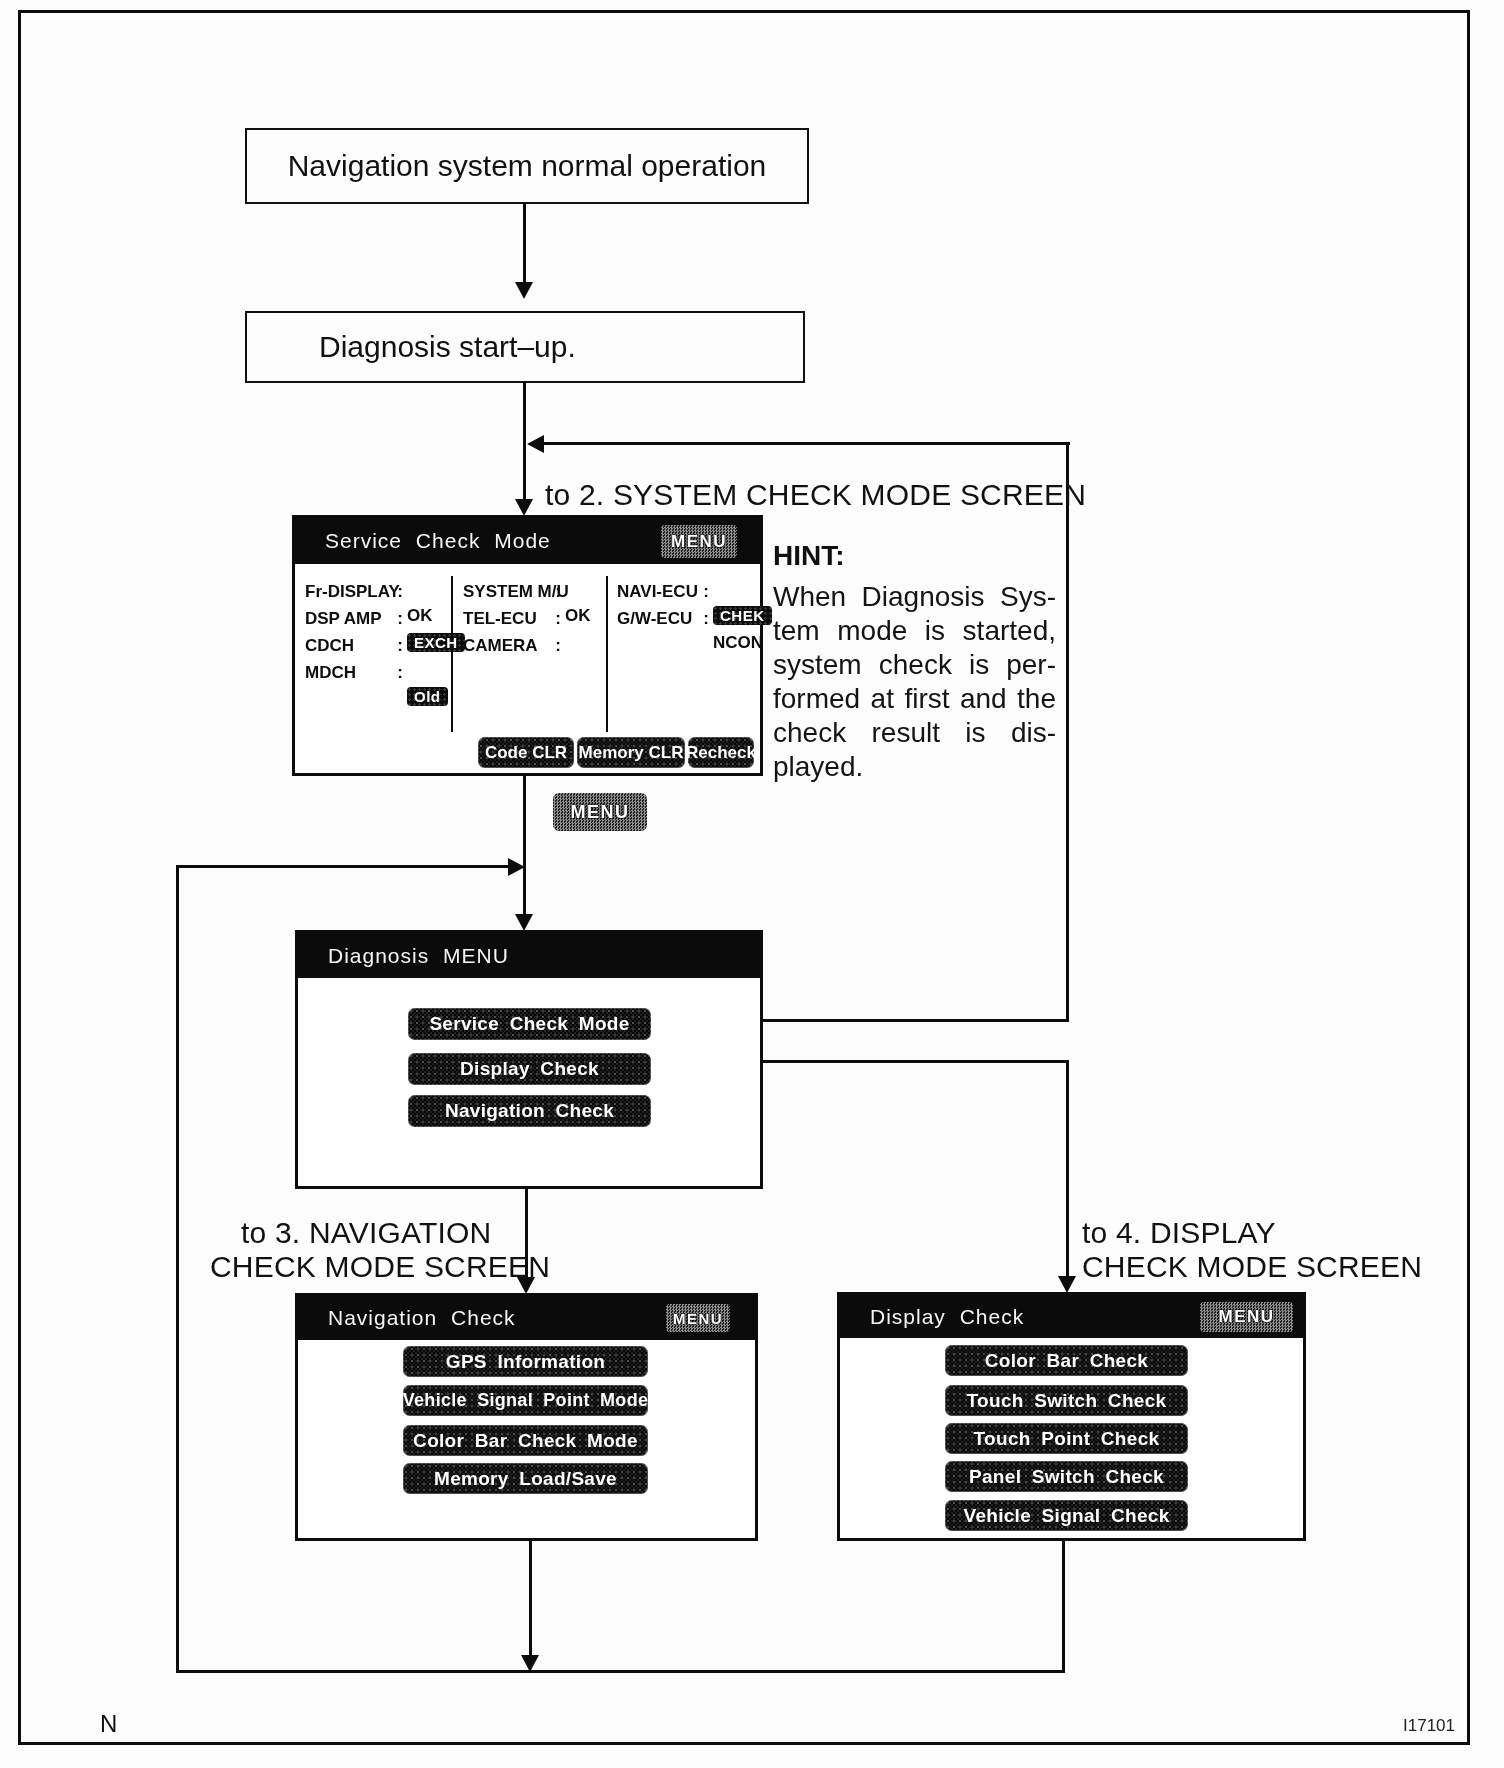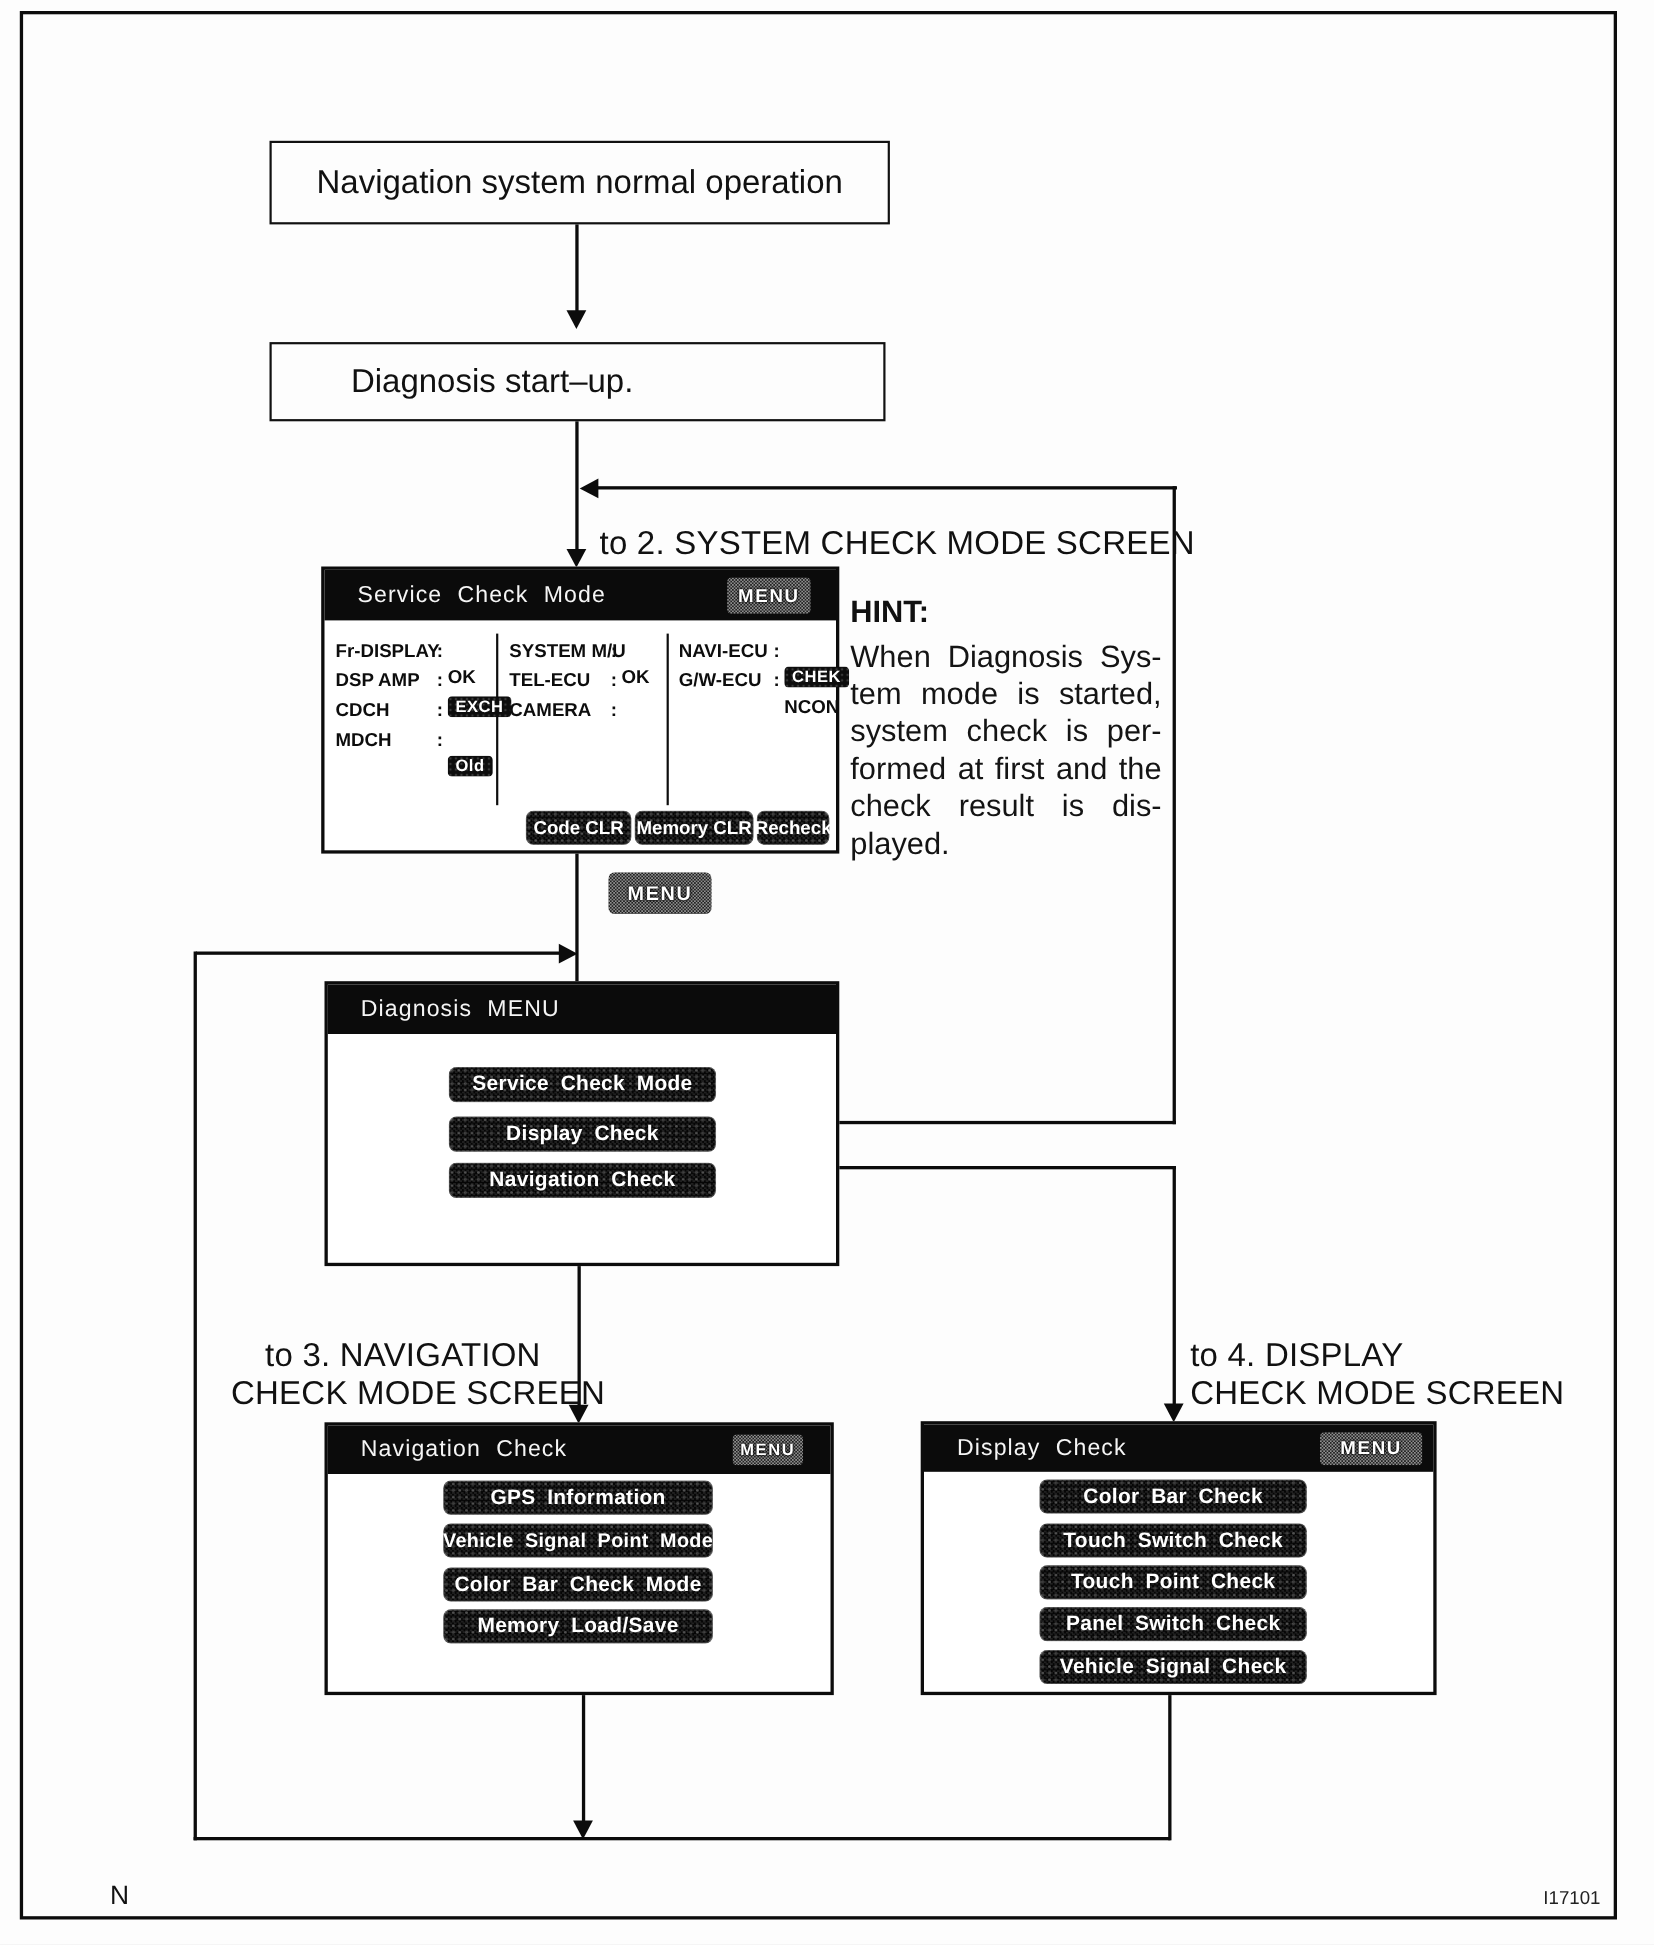--- a/index.html
+++ b/index.html
@@ -170,21 +170,21 @@
       </div>
     </div>
 
     <div class="dark-btn" style="left:183px;top:219px;width:96px;height:31px;font-size:17px;">Code CLR</div>
     <div class="dark-btn" style="left:282px;top:219px;width:108px;height:31px;font-size:17px;">Memory CLR</div>
     <div class="dark-btn" style="left:393px;top:219px;width:66px;height:31px;font-size:17px;">Recheck</div>
   </div>
 
   <div class="abs menu-chip" style="left:553px;top:793px;width:94px;height:38px;border-radius:6px;font-size:18px;">MENU</div>
 
-  <div class="abs screen" style="left:295px;top:892px;width:462px;height:253px;">
+  <div class="abs screen" style="left:295px;top:930px;width:462px;height:253px;">
     <div class="scr-header" style="height:45px;">
       <span class="scr-title">Diagnosis MENU</span>
     </div>
     <div class="dark-btn sz19" style="left:110px;top:75px;width:243px;height:32px;">Service Check Mode</div>
     <div class="dark-btn sz19" style="left:110px;top:120px;width:243px;height:32px;">Display Check</div>
     <div class="dark-btn sz19" style="left:110px;top:162px;width:243px;height:32px;">Navigation Check</div>
   </div>
 
   <div class="abs screen" style="left:295px;top:1293px;width:457px;height:242px;">
     <div class="scr-header" style="height:44px;">

